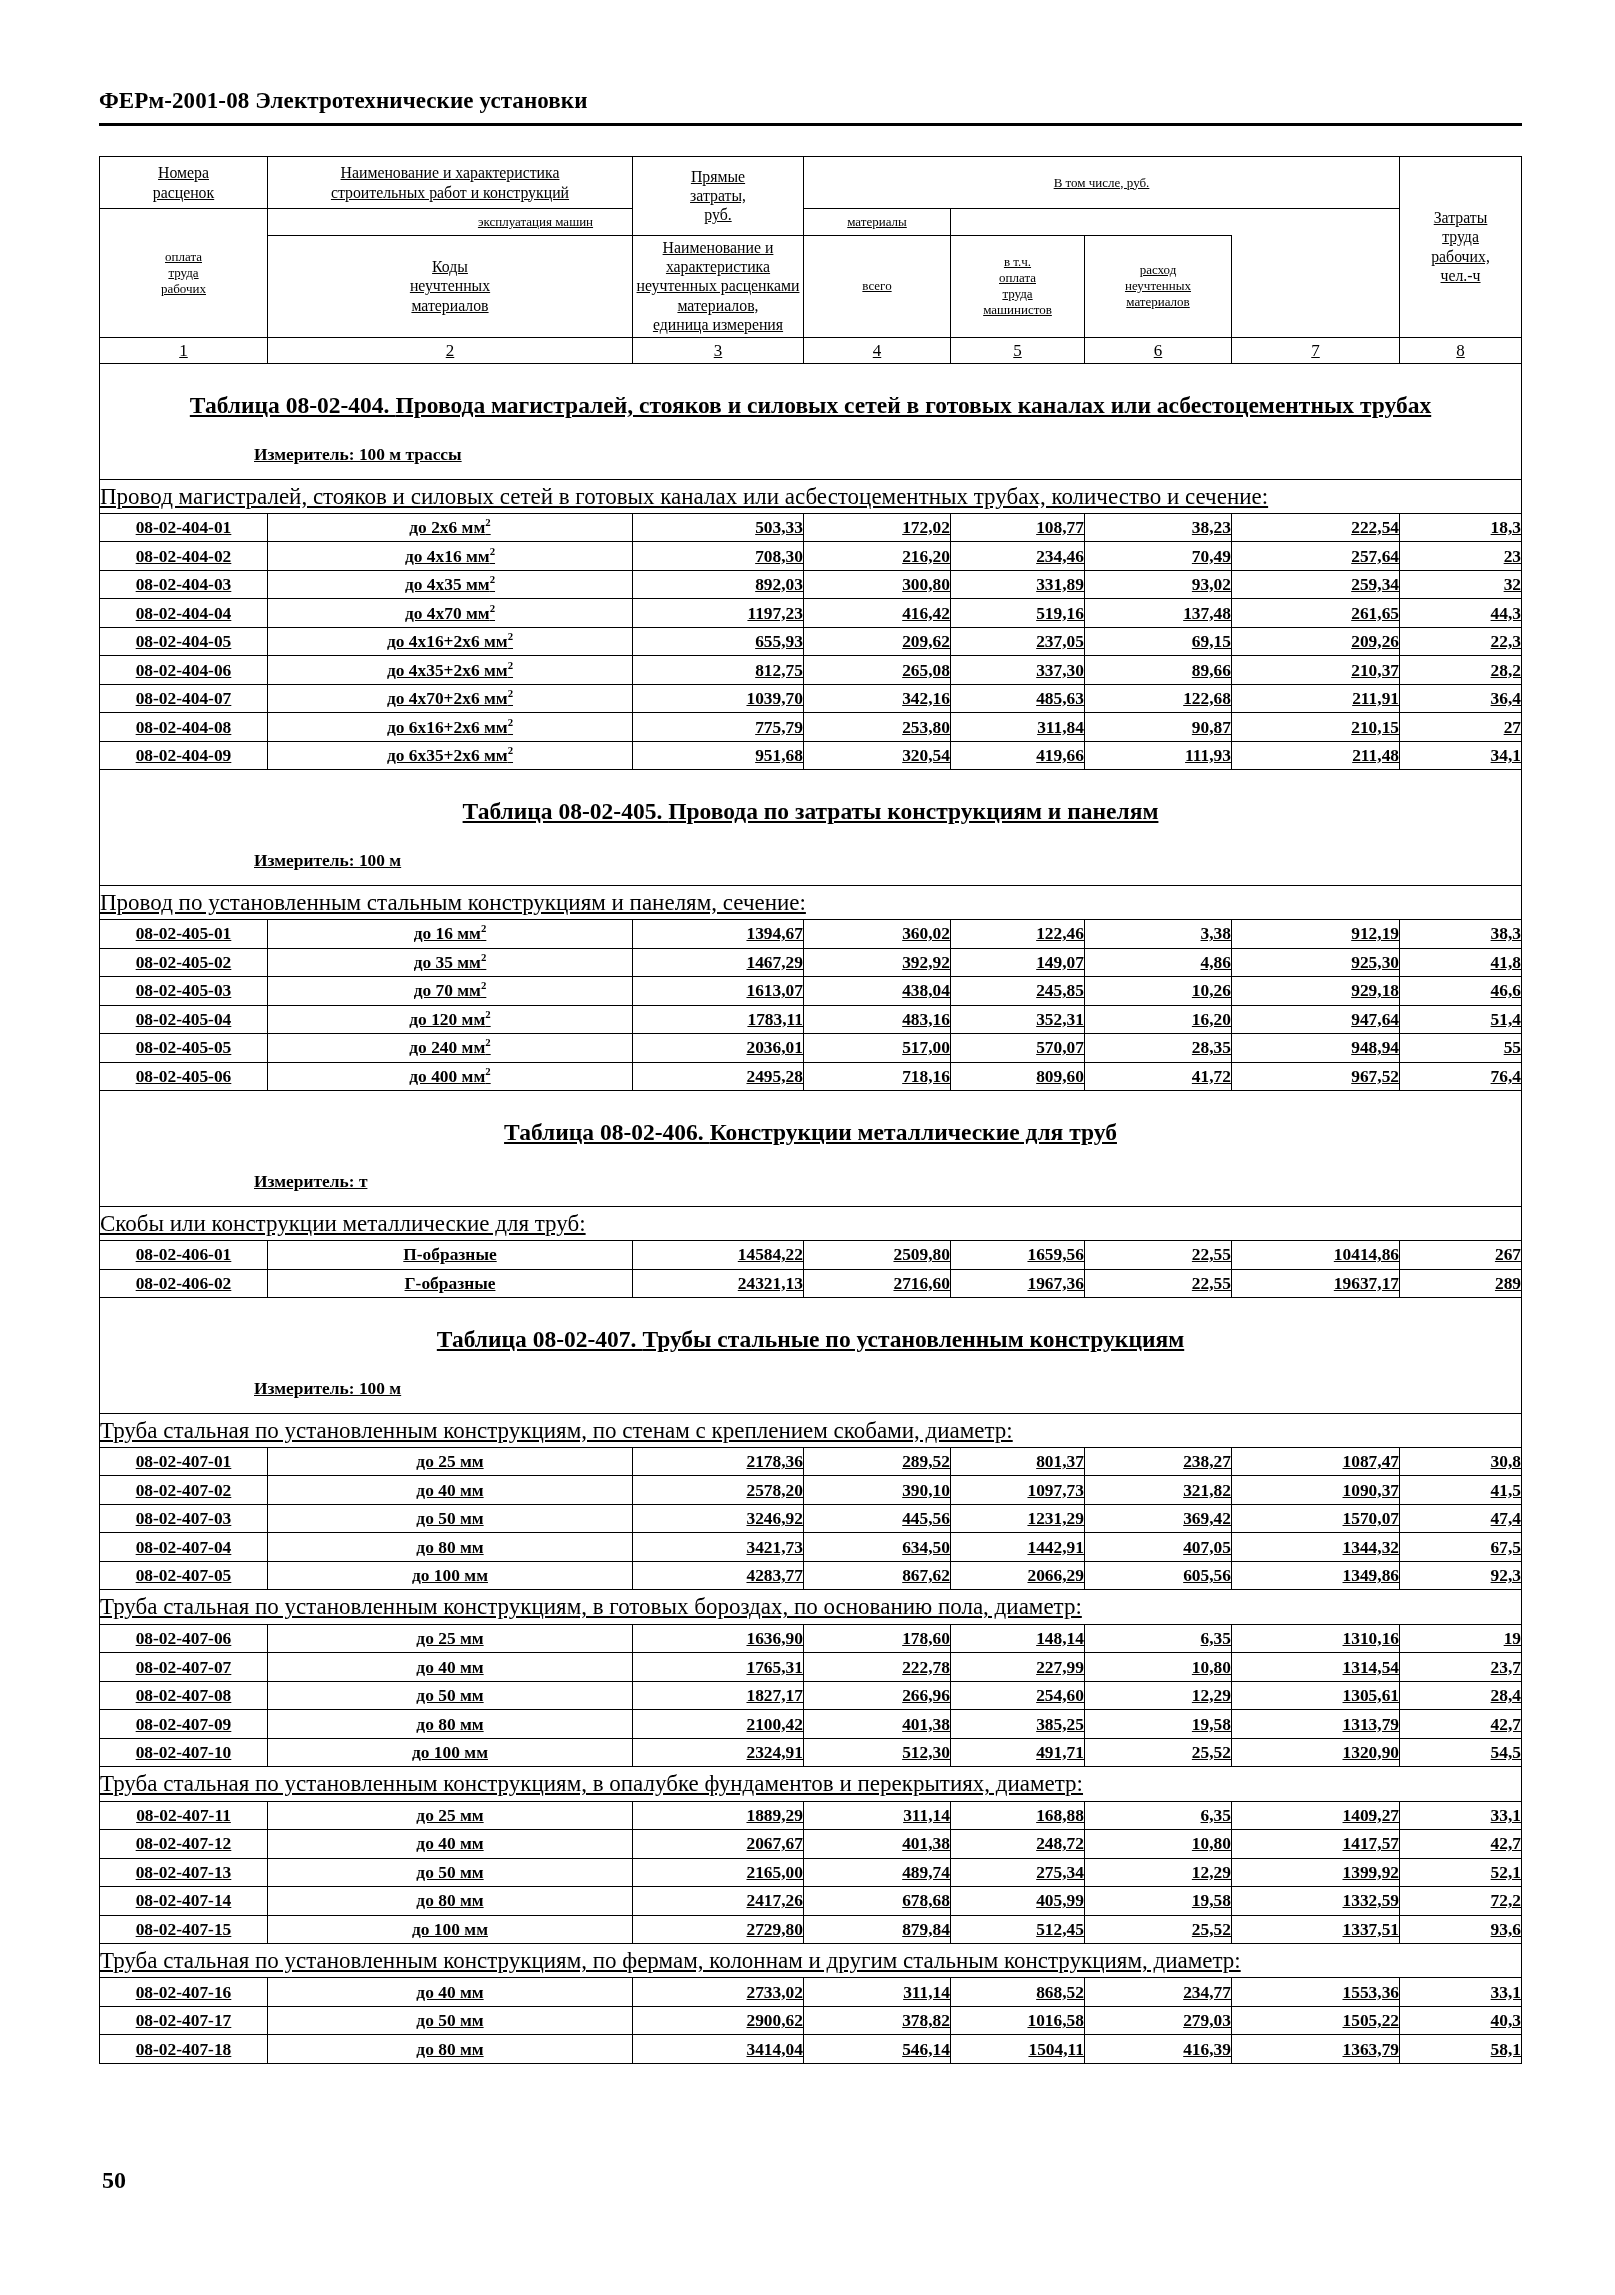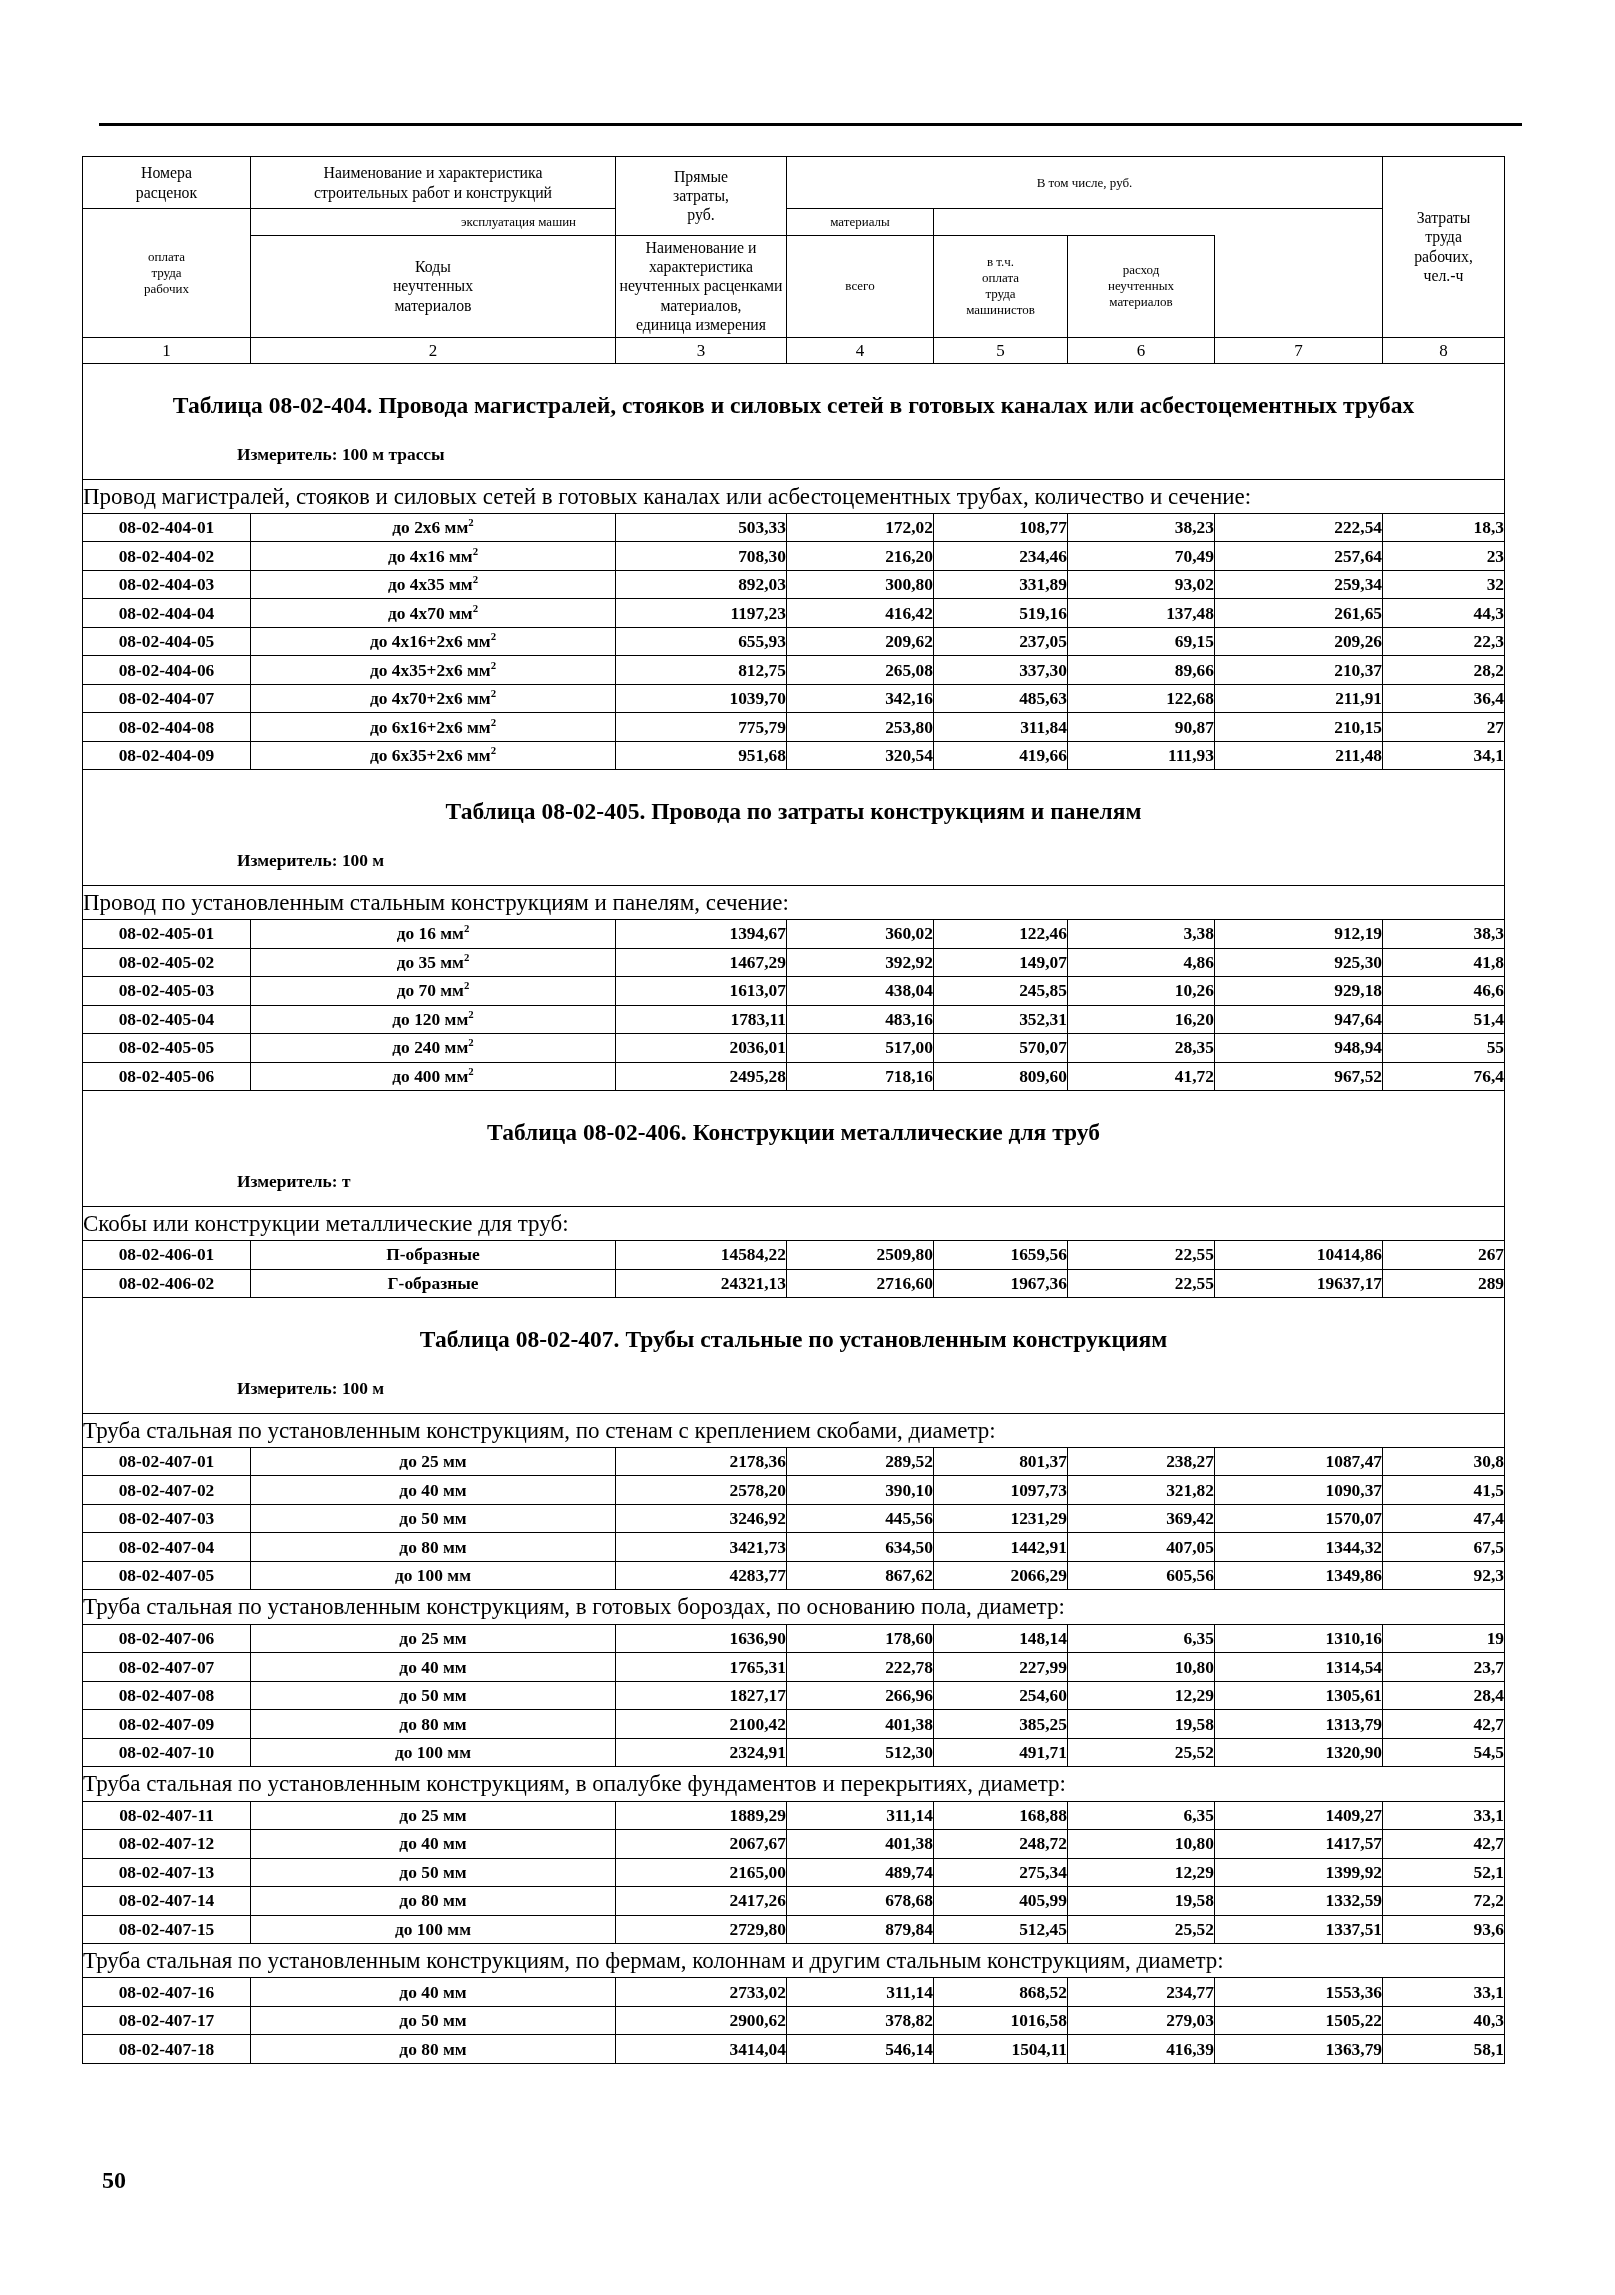--- a/index.html
+++ b/index.html
@@ -37,26 +37,27 @@
     left: 99px;
     top: 123px;
     width: 1423px;
     height: 2.7px;
     background: #000;
   }
 
   
   .doc-table {
     position: absolute;
-    left: 82px;
+    left: 99px;
     top: 156px;
     width: 1423px;
     border-collapse: collapse;
     table-layout: fixed;
     font-size: 17px;
+    text-decoration: underline;
   }
   .doc-table td, .doc-table th {
     border: 1.3px solid #000;
     padding: 0;
     vertical-align: middle;
     font-weight: normal;
   }
 
   
   .hdr {
@@ -132,20 +133,21 @@
     top: 2167px;
     font-size: 24px;
     font-weight: bold;
   }
 </style>
 </head>
 <body>
 
 <div class="page">
 
+  <div class="running-head">ФЕРм-2001-08 Электротехнические установки</div>
   <div class="head-rule"></div>
 
   <table class="doc-table">
     <colgroup>
       <col style="width:168px">
       <col style="width:365px">
       <col style="width:171px">
       <col style="width:147px">
       <col style="width:134px">
       <col style="width:147px">

